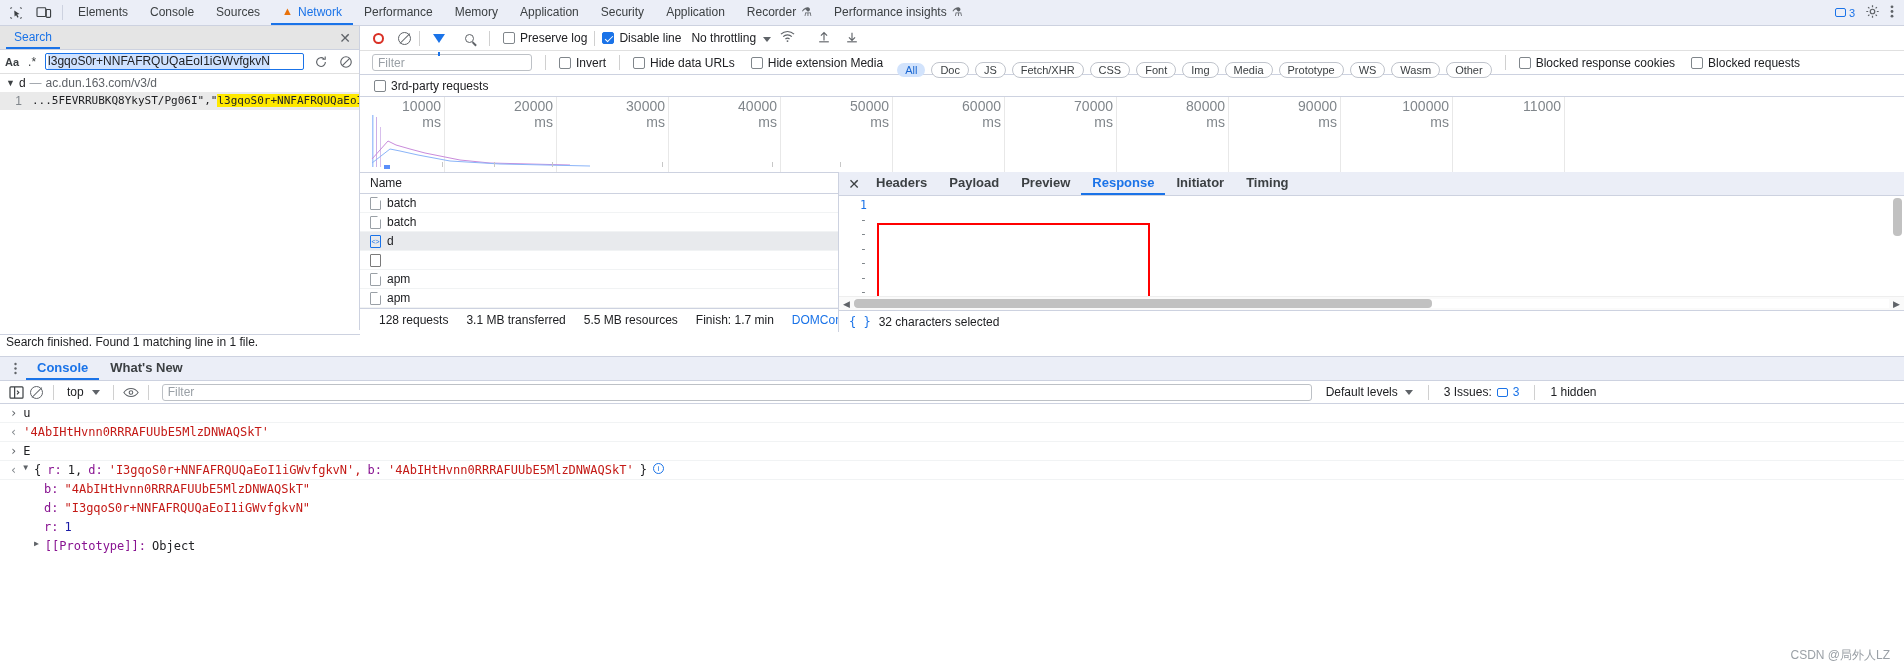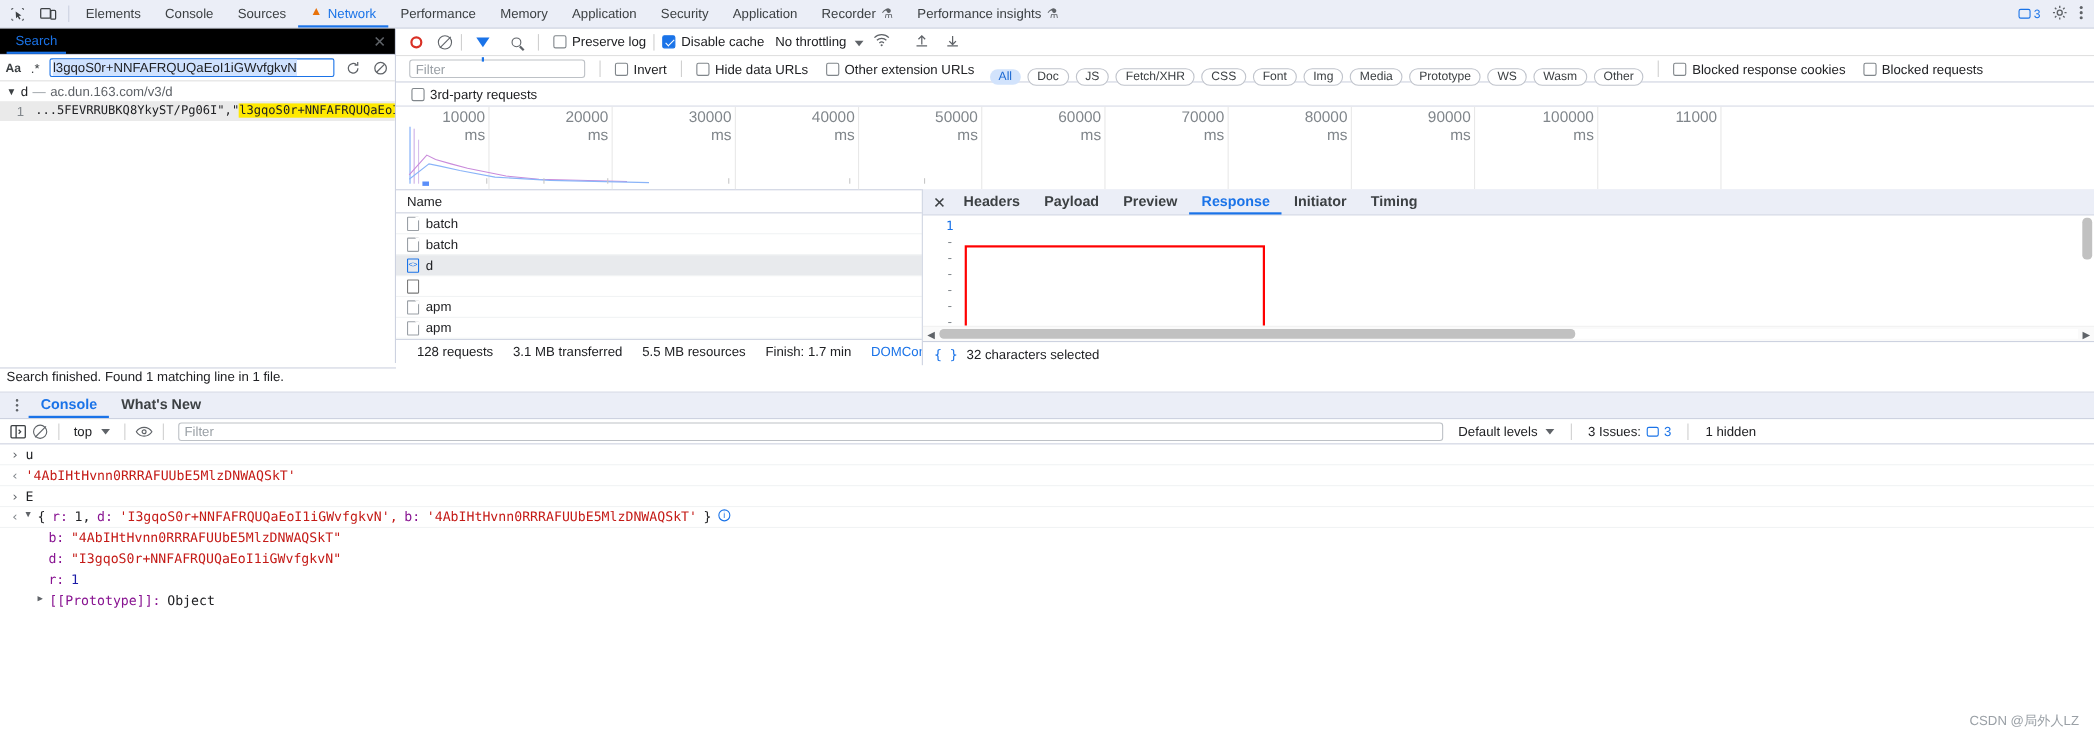--- a/index.html
+++ b/index.html
@@ -48,21 +48,21 @@
     color:#1a73e8; font-size:11px;
   }
   .sq-icon { width:11px;height:9px;border:1.4px solid #1a73e8;border-radius:2px;display:inline-block; }
 
   
   .body-row { display:flex; height: 304px; }
 
   
   .search-pane { width: 360px; border-right:1px solid #cdd2e0; display:flex; flex-direction:column; background:#fff; }
   .search-head {
-    height:24px; background:#000000; border-bottom:1px solid #cdd2e0;
+    height:24px; background:#e5e5e5; border-bottom:1px solid #cdd2e0;
     display:flex; align-items:center; padding-left:6px; position:relative;
   }
   .search-head-title {
     font-size:12px; color:#1a73e8; padding:0 8px; height:100%;
     display:flex;align-items:center; border-bottom:2px solid #1a73e8;
   }
   .search-head .x { margin-left:auto; margin-right:8px; color:#5f6368; font-size:14px; cursor:pointer;}
   .search-toolbar {
     height:24px; display:flex; align-items:center; gap:9px; padding:0 5px;
     border-bottom:1px solid #e0e0e0;
@@ -393,21 +393,21 @@
             <span class="magn"></span>
           </div>
         <div class="vsep" style="margin-left:12px"></div>
         <label class="cb-wrap" style="margin-left:6px">
           <span class="cb"></span>
           <span>Preserve log</span>
         </label>
         <div class="vsep"></div>
         <label class="cb-wrap">
           <span class="cb checked"></span>
-          <span>Disable cache</span>
+          <span>Disable line</span>
         </label>
         <div class="throttle">
           <span>No throttling</span>
           <span class="caret"></span>
         </div>
         <span class="wifi-ic">
           <svg width="15" height="13" viewBox="0 0 16 13">
               <path d="M1 4a10 10 0 0 1 14 0M3.4 6.6a6.6 6.6 0 0 1 9.2 0M5.8 9.2a3.2 3.2 0 0 1 4.4 0" fill="none" stroke="#5f6368" stroke-width="1.2"></path>
               <circle cx="8" cy="11.4" r="1" fill="#5f6368"></circle>
             </svg>
@@ -435,21 +435,21 @@
           <span class="cb"></span>
           <span>Invert</span>
         </label>
         <div class="vsep"></div>
         <label class="cb-wrap">
           <span class="cb"></span>
           <span>Hide data URLs</span>
         </label>
         <label class="cb-wrap" style="margin-left:10px">
           <span class="cb"></span>
-          <span>Other extension URLs</span>
+          <span>Hide extension Media</span>
         </label>
         <div class="chip plain" style="margin-left:8px">All</div>
         <div class="chip">Doc</div>
         <div class="chip">JS</div>
         <div class="chip">Fetch/XHR</div>
         <div class="chip">CSS</div>
         <div class="chip">Font</div>
         <div class="chip">Img</div>
         <div class="chip">Media</div>
         <div class="chip">Prototype</div>

